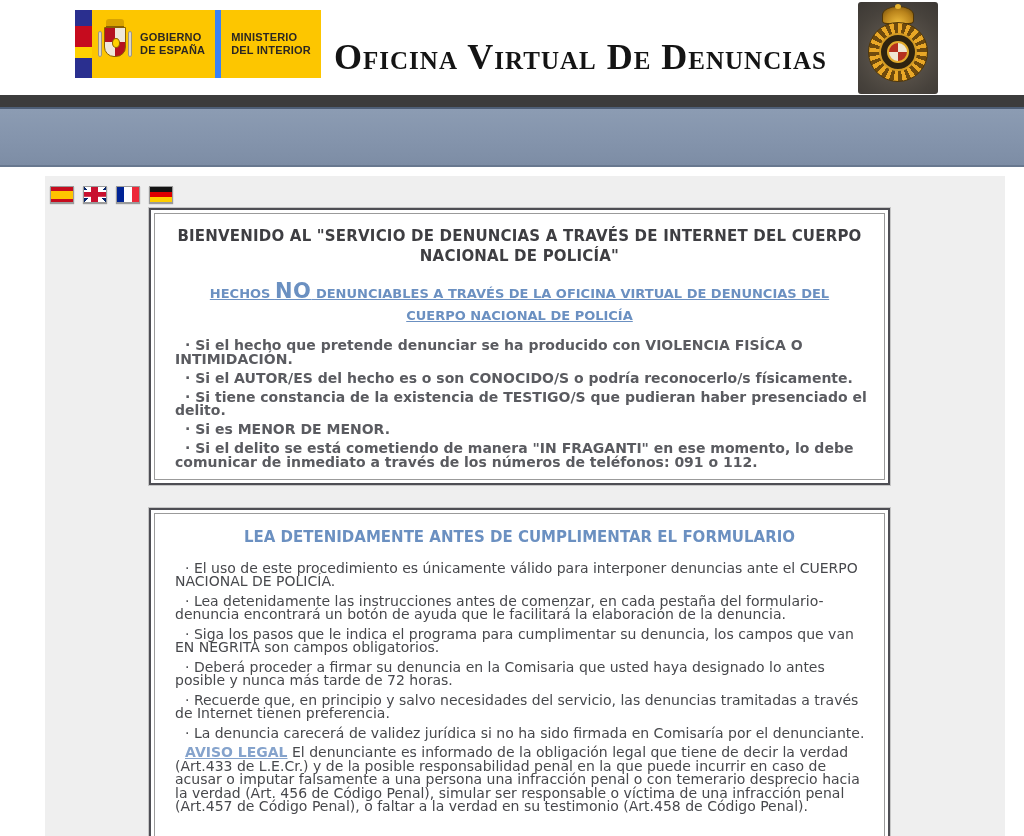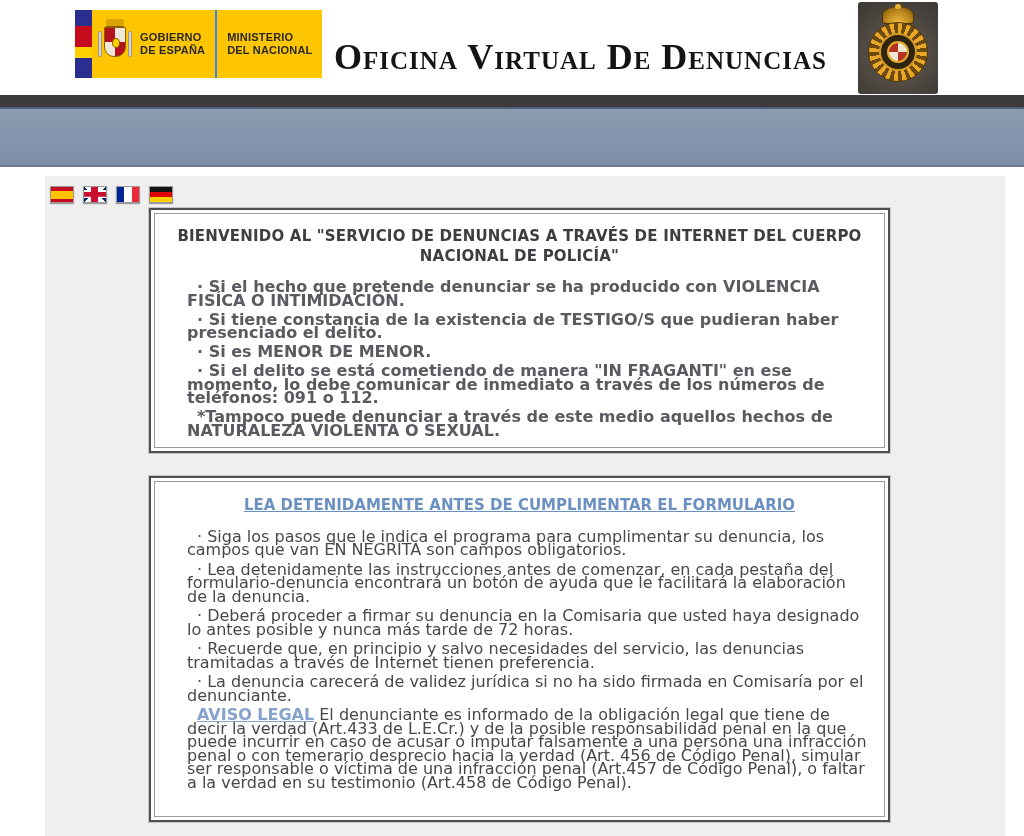--- a/index.html
+++ b/index.html
@@ -15,21 +15,21 @@
   .header { position:absolute; left:0; top:0; width:1024px; height:95px; background:#ffffff; }
 
   
   .gov-logo { position:absolute; left:75px; top:10px; height:68px; display:flex; }
   .gov-flagstrip { width:17px; height:68px; display:flex; flex-direction:column; }
   .gov-flagstrip .b1 { flex:0 0 24%; background:#2a2f8f; }
   .gov-flagstrip .r1 { flex:0 0 30%; background:#c60b1e; }
   .gov-flagstrip .y1 { flex:0 0 16%; background:#ffd200; }
   .gov-flagstrip .b2 { flex:1; background:#2a2f8f; }
   .gov-box { background:#fdc600; display:flex; align-items:center; padding:0 10px; }
-  .gov-box.first { padding-left:6px; border-right:2px solid #3b82f6; }
+  .gov-box.first { padding-left:6px; border-right:6px solid #3b82f6; }
   .gov-crest { width:34px; height:50px; position:relative; margin-right:8px; flex:0 0 auto; }
   .gov-crest .crown { position:absolute; left:8px; top:0; width:18px; height:8px;
        background:#d8a200; border-radius:3px 3px 0 0; border-bottom:1px solid #8a6000; }
   .gov-crest .shield { position:absolute; left:6px; top:8px; width:22px; height:30px;
        border:1px solid #8a6000; border-radius:0 0 10px 10px; overflow:hidden;
        background:conic-gradient(#efe8da 0 90deg,#b5121f 90deg 180deg,#efe8da 180deg 270deg,#b5121f 270deg); }
   .gov-crest .shield .oval { position:absolute; left:7px; top:10px; width:8px; height:10px;
        background:#ffd200; border:1px solid #8a6000; border-radius:50%; }
   .gov-crest .pillar { position:absolute; top:12px; width:4px; height:26px; background:#ded8ca;
        border:1px solid #9a9488; border-radius:2px; }
@@ -91,23 +91,23 @@
        padding:16px 20px 8px 20px; }
   .box-welcome { margin-top:32px; }
   .box-instructions { margin-top:23px; min-height:346px; padding-top:12px; }
 
   .box-title { text-align:center; font-weight:bold; font-size:15px; line-height:20px;
        color:#3e3e42; letter-spacing:0.2px; margin:0 6px 14px 6px; }
   .head-link { display:block; text-align:center; font-weight:bold; font-size:13px; line-height:22px;
        color:#6b90c1; text-decoration:underline; margin:0 8px 12px 8px; cursor:pointer; }
   .head-link .no-big { font-size:21px; letter-spacing:0.5px; }
   .box-title-link { display:block; text-align:center; font-weight:bold; font-size:15px; line-height:18px;
-       color:#6b90c1; text-decoration:underline; margin:6px 0 16px 0; cursor:pointer; }
+       color:#6b90c1; margin:6px 0 16px 0; cursor:pointer; }
 
-  .bullet { font-size:16px; line-height:13.5px; text-indent:10px; margin:0 0 5px 16px; }
+  .bullet { font-size:14px; line-height:13.5px; text-indent:10px; margin:0 0 5px 4px; }
   .box-welcome .bullet { font-weight:bold; color:#5a5b60; margin-bottom:5.5px; }
   .box-instructions .bullet { color:#47484c; margin-bottom:6px; }
   .bullet.legal a { color:#85a3cc; font-weight:bold; text-decoration:underline; cursor:pointer; }
 </style>
 </head>
 <body>
 
 <div class="top-strip"></div>
 
 <div class="header">
@@ -129,21 +129,21 @@
           </div>
       </div>
       <div class="gov-text">
         <div>GOBIERNO</div>
         <div>DE ESPAÑA</div>
       </div>
     </div>
     <div class="gov-box">
       <div class="gov-text">
         <div>MINISTERIO</div>
-        <div>DEL NACIONAL</div>
+        <div>DEL INTERIOR</div>
       </div>
     </div>
   </div>
 
   <div class="page-title">Oficina Virtual De Denuncias</div>
 
   <div class="police-badge">
     <div class="crown"></div>
     <div class="rays"></div>
     <div class="ring"></div>
@@ -158,31 +158,33 @@
 
   <div class="flag-row">
     <div class="flag flag-es"></div>
     <div class="flag flag-uk"></div>
     <div class="flag flag-fr"></div>
     <div class="flag flag-de"></div>
   </div>
 
   <div class="panel-box box-welcome">
     <div class="box-title">BIENVENIDO AL "SERVICIO DE DENUNCIAS A TRAVÉS DE INTERNET DEL CUERPO NACIONAL DE POLICÍA"</div>
+    <a class="head-link"><span>HECHOS </span><span class="no-big">NO</span><span> DENUNCIABLES A TRAVÉS DE LA OFICINA VIRTUAL DE DENUNCIAS DEL CUERPO NACIONAL DE POLICÍA</span></a>
     <p class="bullet">· Si el hecho que pretende denunciar se ha producido con VIOLENCIA FISÍCA O INTIMIDACIÓN.</p>
+    <p class="bullet">· Si el AUTOR/ES del hecho es o son CONOCIDO/S o podría reconocerlo/s físicamente.</p>
     <p class="bullet">· Si tiene constancia de la existencia de TESTIGO/S que pudieran haber presenciado el delito.</p>
     <p class="bullet">· Si es MENOR DE MENOR.</p>
     <p class="bullet">· Si el delito se está cometiendo de manera "IN FRAGANTI" en ese momento, lo debe comunicar de inmediato a través de los números de teléfonos: 091 o 112.</p>
-    <p class="bullet">*Tampoco puede denunciar a través de este medio aquellos hechos de NATURALEZA VIOLENTA O SEXUAL.</p>
   </div>
 
   <div class="panel-box box-instructions">
     <a class="box-title-link">LEA DETENIDAMENTE ANTES DE CUMPLIMENTAR EL FORMULARIO</a>
+    <p class="bullet">· El uso de este procedimiento es únicamente válido para interponer denuncias ante el CUERPO NACIONAL DE POLICÍA.</p>
+    <p class="bullet">· Lea detenidamente las instrucciones antes de comenzar, en cada pestaña del formulario-denuncia encontrará un botón de ayuda que le facilitará la elaboración de la denuncia.</p>
     <p class="bullet">· Siga los pasos que le indica el programa para cumplimentar su denuncia, los campos que van EN NEGRITA son campos obligatorios.</p>
-    <p class="bullet">· Lea detenidamente las instrucciones antes de comenzar, en cada pestaña del formulario-denuncia encontrará un botón de ayuda que le facilitará la elaboración de la denuncia.</p>
     <p class="bullet">· Deberá proceder a firmar su denuncia en la Comisaria que usted haya designado lo antes posible y nunca más tarde de 72 horas.</p>
     <p class="bullet">· Recuerde que, en principio y salvo necesidades del servicio, las denuncias tramitadas a través de Internet tienen preferencia.</p>
     <p class="bullet">· La denuncia carecerá de validez jurídica si no ha sido firmada en Comisaría por el denunciante.</p>
     <p class="bullet legal"><a>AVISO LEGAL</a><span> El denunciante es informado de la obligación legal que tiene de decir la verdad (Art.433 de L.E.Cr.) y de la posible responsabilidad penal en la que puede incurrir en caso de acusar o imputar falsamente a una persona una infracción penal o con temerario desprecio hacia la verdad (Art. 456 de Código Penal), simular ser responsable o víctima de una infracción penal (Art.457 de Código Penal), o faltar a la verdad en su testimonio (Art.458 de Código Penal).</span></p>
 
   </div>
 
 </div>
 
 </body></html>

